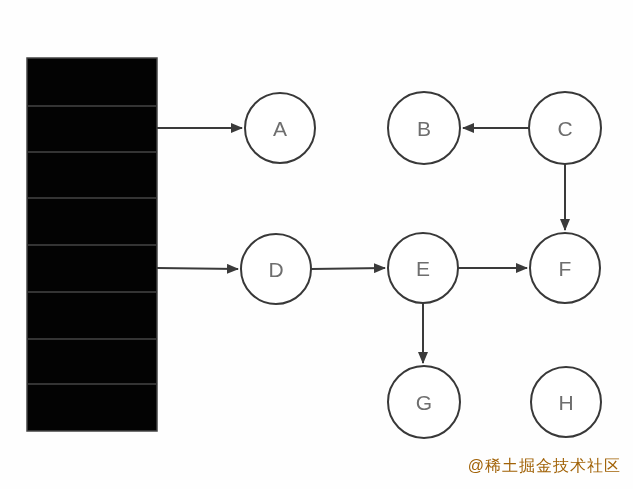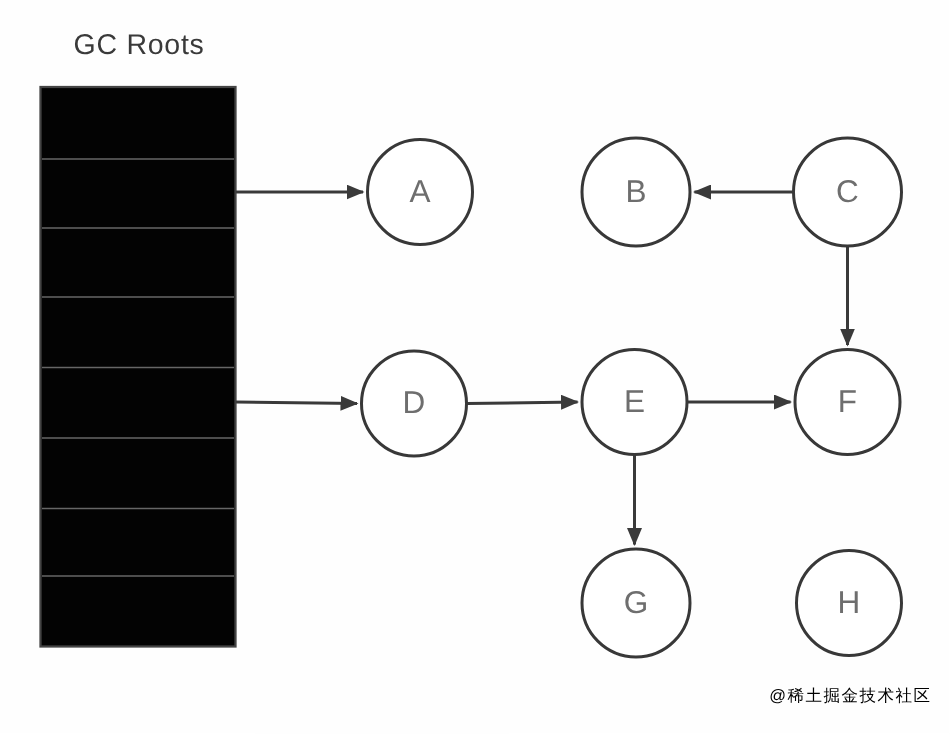--- a/index.html
+++ b/index.html
@@ -22,41 +22,40 @@
     font-size: 19px;
     font-weight: 400;
     letter-spacing: 0.5px;
     color: #3a3a3a;
     user-select: none;
   }
   .watermark {
     position: absolute;
     right: 12px;
     top: 456px;
-    font-size: 11px;
-    color: #000000;
+    font-size: 16px;
+    color: #a16207;
     letter-spacing: 1px;
     user-select: none;
   }
   svg.diagram {
     position: absolute;
     left: 0;
     top: 0;
   }
   .node-letter {
     font-family: "Liberation Sans", sans-serif;
     font-size: 21px;
     fill: #6e6e6e;
   }
 </style>
 </head>
 <body>
 
 <div class="canvas">
-  <div class="gc-title">GC Roots</div>
 
   <svg class="diagram" width="633" height="489" viewBox="0 0 633 489">
       <defs>
         <marker id="arrowhead" markerUnits="userSpaceOnUse" markerWidth="13" markerHeight="10" refX="11" refY="5" orient="auto">
           <path d="M0,0 L12,5 L0,10 Z" fill="#3a3a3a"></path>
         </marker>
       </defs>
       <rect x="27" y="58" width="130" height="373" fill="#030303" stroke="#444444" stroke-width="1.5"></rect>
       <line x1="28" y1="106" x2="156" y2="106" stroke="#787878" stroke-width="1" stroke-opacity="0.85"></line>
       <line x1="28" y1="152" x2="156" y2="152" stroke="#787878" stroke-width="1" stroke-opacity="0.85"></line>

